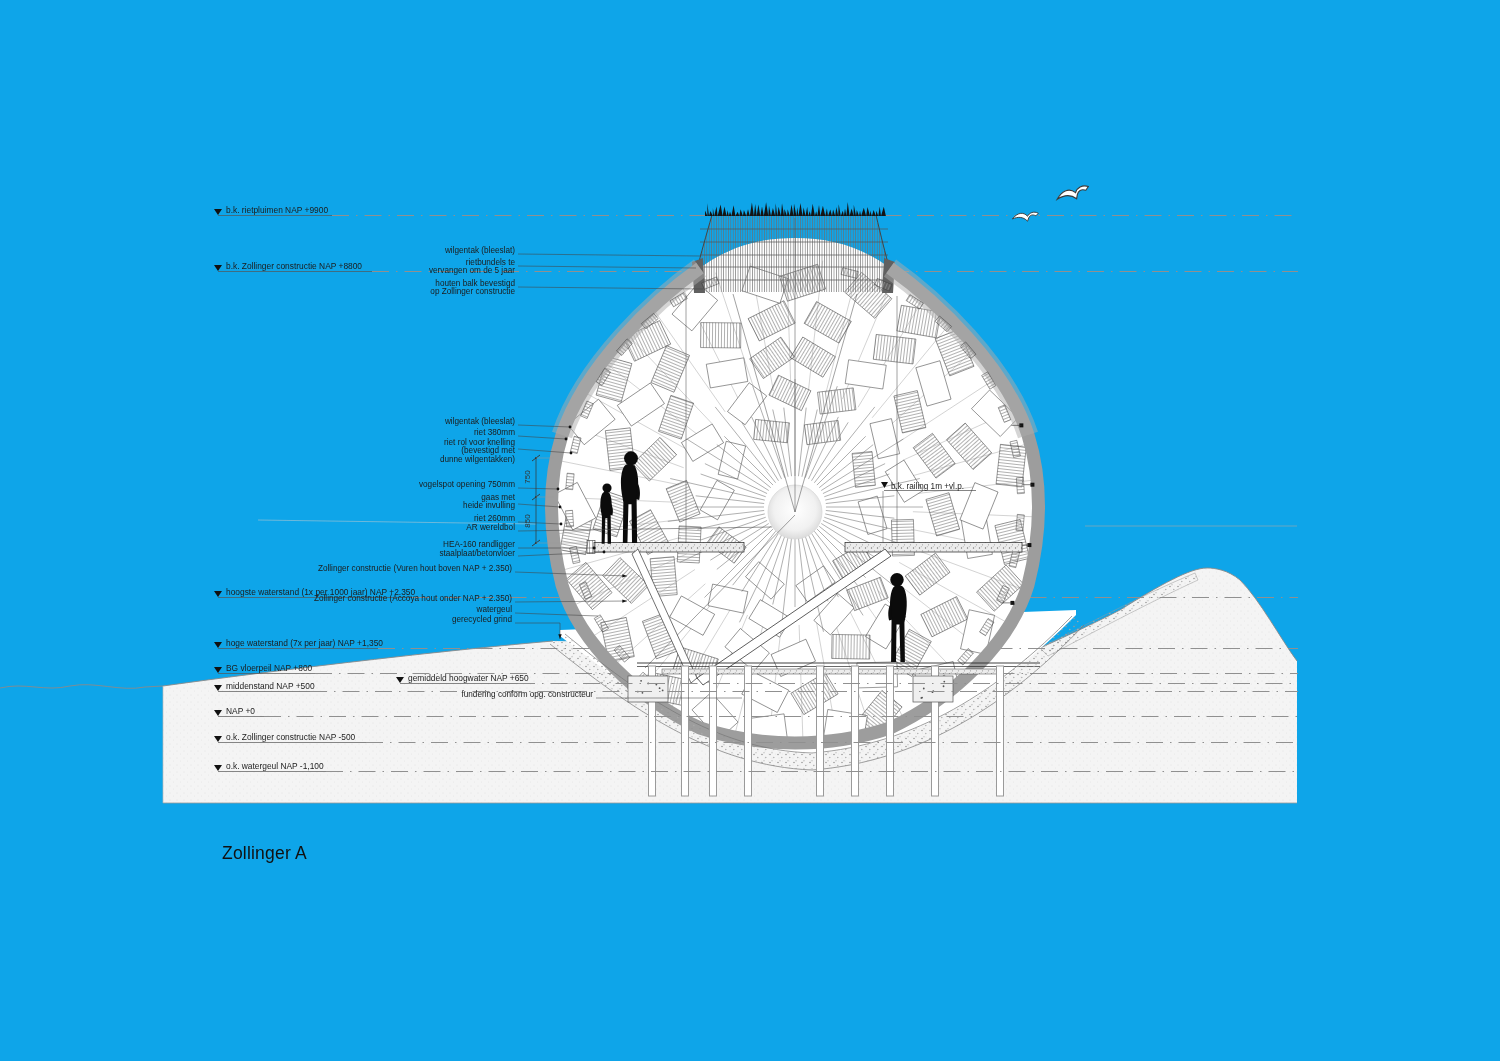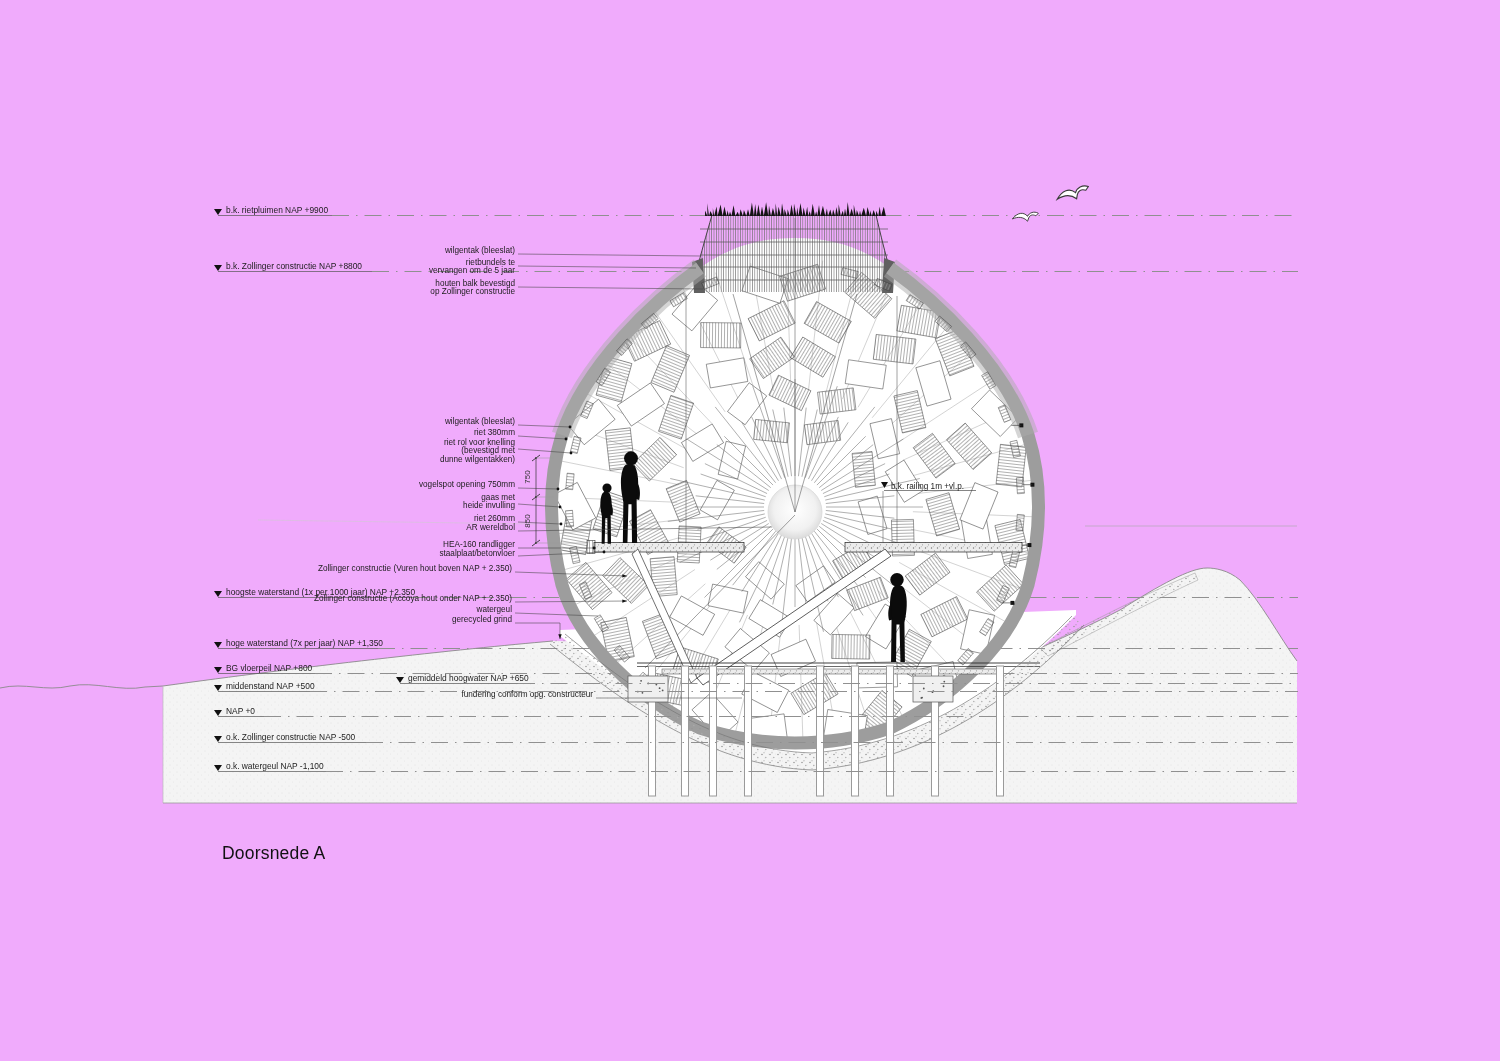--- a/index.html
+++ b/index.html
@@ -1,16 +1,16 @@
 <!DOCTYPE html>
 <html><head>
 <meta charset="utf-8">
 <style>
   html,body{margin:0;padding:0;background:#fff;}
-  #stage{position:relative;width:1500px;height:1061px;background:#f0abfc;overflow:hidden;
+  #stage{position:relative;width:1500px;height:1061px;background:#0ea5e9;overflow:hidden;
          font-family:"Liberation Sans","DejaVu Sans",sans-serif;}
   svg{position:absolute;left:0;top:0;}
   #drawing-title{position:absolute;left:222px;top:843px;font-size:17.5px;color:#111;letter-spacing:.2px;}
   text{fill:#1c1c1c;}
   .datum-label{font-size:8.4px;}
   .ann-label{font-size:8.2px;}
   .dim-label{font-size:8px;fill:#333;}
 </style>
 </head>
 <body>
@@ -536,14 +536,14 @@
         <line x1="532" y1="546" x2="540" y2="540" stroke="#333" stroke-width="0.9"></line>
         <circle cx="536" cy="543" r="0.9" fill="#333"></circle>
         <line x1="536" y1="458" x2="554" y2="458" stroke="#999" stroke-width="0.5"></line>
         <line x1="536" y1="497" x2="554" y2="497" stroke="#999" stroke-width="0.5"></line>
         <line x1="536" y1="543" x2="588" y2="543" stroke="#999" stroke-width="0.5"></line>
         <text transform="translate(530,477) rotate(-90)" class="dim-label" text-anchor="middle">750</text>
         <text transform="translate(530,521) rotate(-90)" class="dim-label" text-anchor="middle">850</text>
       </g>
   </svg>
 
-  <div id="drawing-title">Doorsnede A</div>
+  <div id="drawing-title">Zollinger A</div>
 </div>
 
 </body></html>

